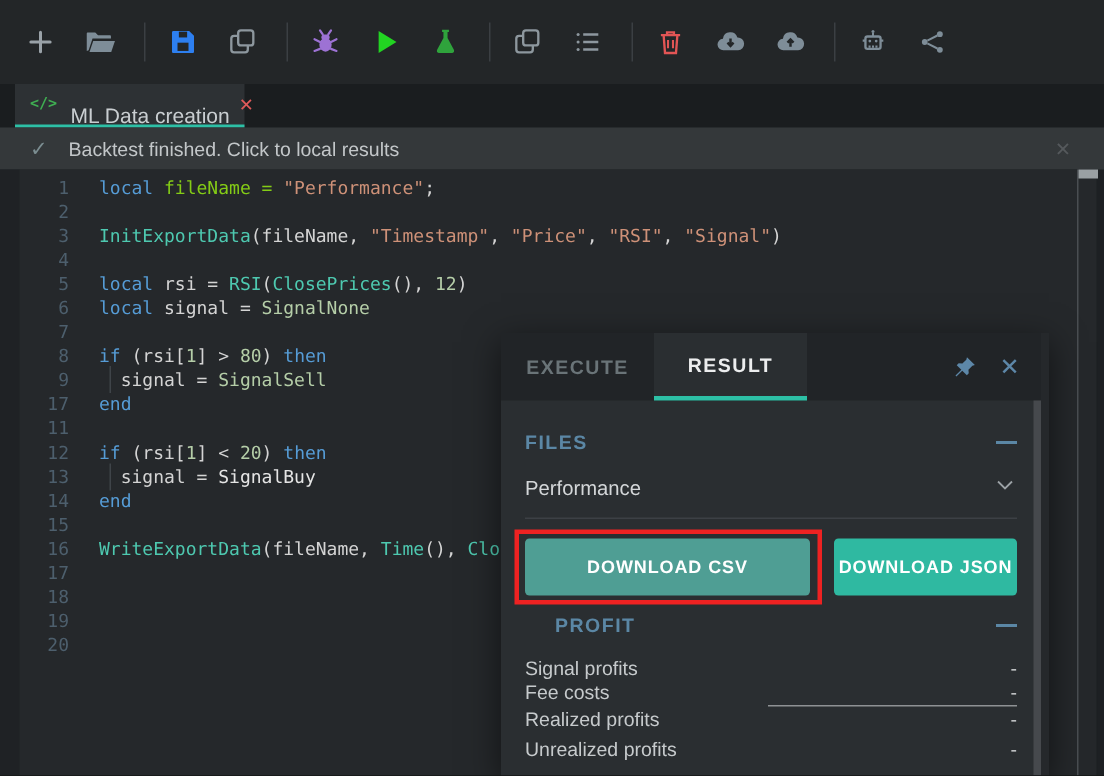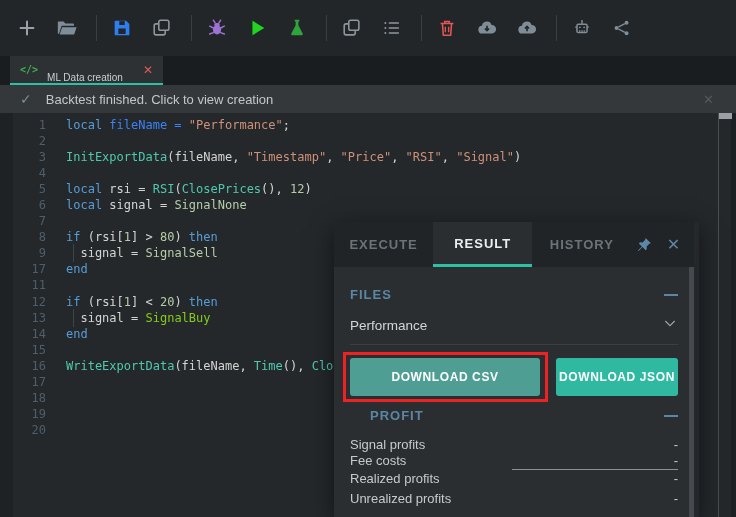--- a/index.html
+++ b/index.html
@@ -13,21 +13,21 @@
             margin-right:10px;cursor:pointer;border-radius:3px;}
   .tool-sep{width:1px;height:26px;background:#3b3f43;margin:0 10px 0 4px;}
 
   
   .tabstrip{position:absolute;top:56px;left:0;right:0;height:29px;background:#1a1d1f;}
   .tab{position:absolute;left:10px;top:0;width:153px;height:29px;background:#2d3134;
        border-bottom:2px solid #2dc0a6;display:flex;align-items:center;padding:0 10px;
        box-sizing:border-box;cursor:pointer;}
   .tab-code-icon{color:#3fae52;font-family:"DejaVu Sans Mono",monospace;font-size:10px;
        font-weight:bold;margin-right:9px;}
-  .tab-label{color:#c9ced1;font-size:10px;flex:1;white-space:nowrap;margin-top:15px;}
+  .tab-label{color:#c9ced1;font-size:14px;flex:1;white-space:nowrap;margin-top:15px;}
   .tab-close{color:#e05a5a;font-size:12px;margin-left:6px;cursor:pointer;}
 
   
   .notif{position:absolute;top:85px;left:0;right:0;height:28px;background:#34383a;
          display:flex;align-items:center;padding:0 12px;cursor:pointer;}
   .check{color:#7b8d91;font-size:14px;margin:0 14px 0 8px;}
   .notif-text{color:#c3c7c9;font-size:13px;flex:1;}
   .notif-close{color:#55595c;font-size:13px;margin-right:10px;}
 
   
@@ -212,59 +212,58 @@
   <div class="tabstrip">
     <div class="tab">
       <span class="tab-code-icon">&lt;/&gt;</span>
       <span class="tab-label">ML Data creation</span>
       <span class="tab-close">✕</span>
     </div>
   </div>
 
   <div class="notif">
     <span class="check">✓</span>
-    <span class="notif-text">Backtest finished. Click to view creation</span>
+    <span class="notif-text">Backtest finished. Click to local results</span>
     <span class="notif-close">✕</span>
   </div>
 
   <div class="editor">
     <div class="glyph-margin"></div>
     <div class="code-area" id="code-area">
-        <div class="code-line"><span class="ln">1</span><span class="code"><span style="color: rgb(86, 156, 214);">local</span><span style="color: #3b82f6;"> fileName = </span><span style="color: rgb(206, 145, 120);">"Performance"</span><span style="color: rgb(212, 212, 212);">;</span></span></div>
+        <div class="code-line"><span class="ln">1</span><span class="code"><span style="color: rgb(86, 156, 214);">local</span><span style="color: #84cc16;"> fileName = </span><span style="color: rgb(206, 145, 120);">"Performance"</span><span style="color: rgb(212, 212, 212);">;</span></span></div>
         <div class="code-line"><span class="ln">2</span><span class="code"></span></div>
         <div class="code-line"><span class="ln">3</span><span class="code"><span style="color: rgb(78, 201, 176);">InitExportData</span><span style="color: rgb(212, 212, 212);">(fileName, </span><span style="color: rgb(206, 145, 120);">"Timestamp"</span><span style="color: rgb(212, 212, 212);">, </span><span style="color: rgb(206, 145, 120);">"Price"</span><span style="color: rgb(212, 212, 212);">, </span><span style="color: rgb(206, 145, 120);">"RSI"</span><span style="color: rgb(212, 212, 212);">, </span><span style="color: rgb(206, 145, 120);">"Signal"</span><span style="color: rgb(212, 212, 212);">)</span></span></div>
         <div class="code-line"><span class="ln">4</span><span class="code"></span></div>
         <div class="code-line"><span class="ln">5</span><span class="code"><span style="color: rgb(86, 156, 214);">local</span><span style="color: rgb(212, 212, 212);"> rsi = </span><span style="color: rgb(78, 201, 176);">RSI</span><span style="color: rgb(212, 212, 212);">(</span><span style="color: rgb(78, 201, 176);">ClosePrices</span><span style="color: rgb(212, 212, 212);">(), </span><span style="color: rgb(181, 206, 168);">12</span><span style="color: rgb(212, 212, 212);">)</span></span></div>
         <div class="code-line"><span class="ln">6</span><span class="code"><span style="color: rgb(86, 156, 214);">local</span><span style="color: rgb(212, 212, 212);"> signal = </span><span style="color: rgb(181, 206, 168);">SignalNone</span></span></div>
         <div class="code-line"><span class="ln">7</span><span class="code"></span></div>
         <div class="code-line"><span class="ln">8</span><span class="code"><span style="color: rgb(86, 156, 214);">if</span><span style="color: rgb(212, 212, 212);"> (rsi[</span><span style="color: rgb(181, 206, 168);">1</span><span style="color: rgb(212, 212, 212);">] &gt; </span><span style="color: rgb(181, 206, 168);">80</span><span style="color: rgb(212, 212, 212);">) </span><span style="color: rgb(86, 156, 214);">then</span></span></div>
         <div class="code-line has-guide"><span class="ln">9</span><span class="code"><span style="color: rgb(212, 212, 212);">  signal = </span><span style="color: rgb(181, 206, 168);">SignalSell</span></span></div>
         <div class="code-line"><span class="ln">17</span><span class="code"><span style="color: rgb(86, 156, 214);">end</span></span></div>
         <div class="code-line"><span class="ln">11</span><span class="code"></span></div>
         <div class="code-line"><span class="ln">12</span><span class="code"><span style="color: rgb(86, 156, 214);">if</span><span style="color: rgb(212, 212, 212);"> (rsi[</span><span style="color: rgb(181, 206, 168);">1</span><span style="color: rgb(212, 212, 212);">] &lt; </span><span style="color: rgb(181, 206, 168);">20</span><span style="color: rgb(212, 212, 212);">) </span><span style="color: rgb(86, 156, 214);">then</span></span></div>
-        <div class="code-line has-guide"><span class="ln">13</span><span class="code"><span style="color: rgb(212, 212, 212);">  signal = </span><span style="color: #84cc16;">SignalBuy</span></span></div>
+        <div class="code-line has-guide"><span class="ln">13</span><span class="code"><span style="color: rgb(212, 212, 212);">  signal = </span><span style="color: #e5e5e5;">SignalBuy</span></span></div>
         <div class="code-line"><span class="ln">14</span><span class="code"><span style="color: rgb(86, 156, 214);">end</span></span></div>
         <div class="code-line"><span class="ln">15</span><span class="code"></span></div>
         <div class="code-line"><span class="ln">16</span><span class="code"><span style="color: rgb(78, 201, 176);">WriteExportData</span><span style="color: rgb(212, 212, 212);">(fileName, </span><span style="color: rgb(78, 201, 176);">Time</span><span style="color: rgb(212, 212, 212);">(), </span><span style="color: rgb(78, 201, 176);">ClosePr</span></span></div>
         <div class="code-line"><span class="ln">17</span><span class="code"></span></div>
         <div class="code-line"><span class="ln">18</span><span class="code"></span></div>
         <div class="code-line"><span class="ln">19</span><span class="code"></span></div>
         <div class="code-line"><span class="ln">20</span><span class="code"></span></div>
       </div>
   </div>
   <div class="editor-scrollbar">
     <div class="editor-thumb"></div>
   </div>
 
   <div class="panel">
     <div class="panel-inner">
       <div class="panel-header" id="panel-header">
           <div class="ptab">EXECUTE</div>
           <div class="ptab active">RESULT</div>
-          <div class="ptab">HISTORY</div>
           <div class="ph-spacer"></div>
           <div class="pin-btn">
             <svg viewBox="0 0 24 24" width="18" height="18" style="color:#5d87a8;display:block">
               <path fill="currentColor" d="M14.2 2.8l7 7-2.2.6-3.5 3.5.3 3.3-1.7 1.7-4.1-4.1-5.2 5.2-.8-.8 5.2-5.2-4.1-4.1 1.7-1.7 3.3.3 3.5-3.5z"></path>
             </svg>
           </div>
           <div class="pclose-btn">✕</div>
         </div>
       <div class="panel-body">
 

